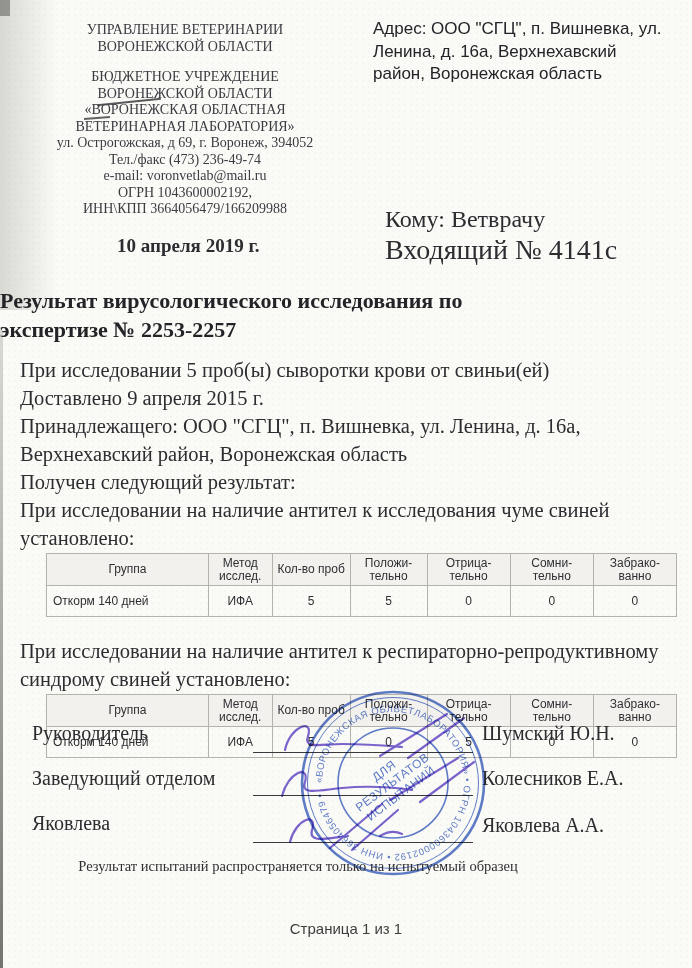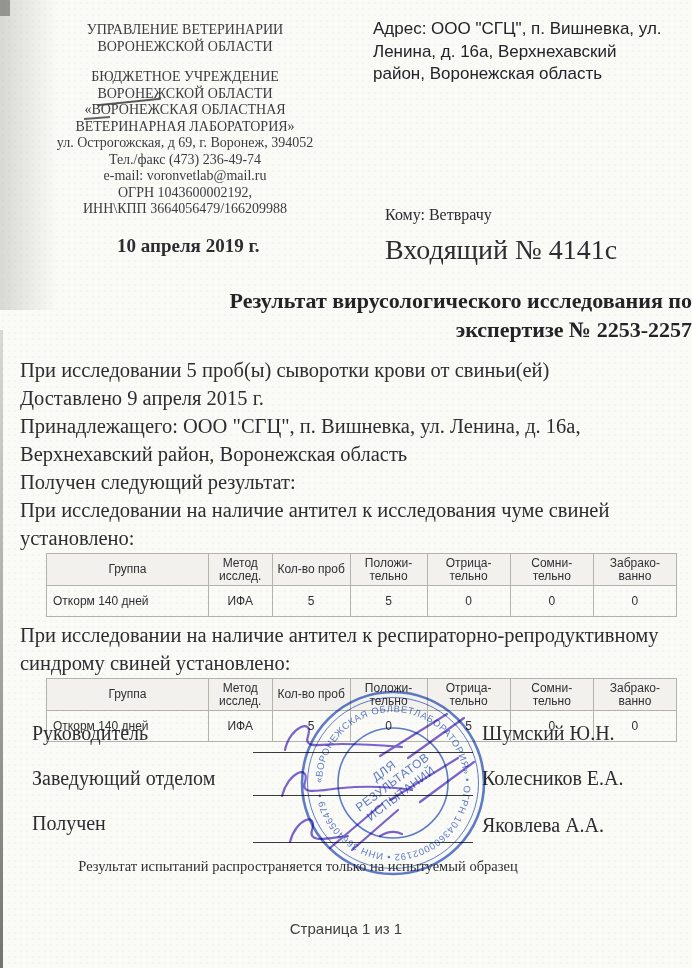--- a/index.html
+++ b/index.html
@@ -28,33 +28,33 @@
   
   .letterhead{position:absolute;left:30px;top:22px;width:310px;text-align:center;
     font-size:14px;line-height:16.5px;color:#3b3b42;}
   .letterhead .lh-line{white-space:nowrap;}
   .letterhead .lh-gap{margin-top:14px;}
 
   
   .address{position:absolute;left:373px;top:18px;width:300px;
     font-family:"Liberation Sans","DejaVu Sans",sans-serif;
     font-size:17px;line-height:1.33;color:#232329;}
-  .kome{position:absolute;left:385px;top:206px;font-size:16px;}
+  .kome{position:absolute;left:385px;top:206px;font-size:24px;}
   .incoming{position:absolute;left:385px;top:234px;font-size:28px;}
   .doc-date{position:absolute;left:117px;top:235px;font-size:19px;font-weight:bold;}
 
-  .doc-title{position:absolute;left:0;top:287px;width:692px;text-align:right;
+  .doc-title{position:absolute;left:0;top:287px;width:692px;text-align:left;
     font-size:22px;font-weight:bold;line-height:1.3;white-space:pre-line;color:#232328;}
 
   
   .body-col{position:absolute;left:20px;top:356px;width:644px;font-size:20.5px;line-height:28px;}
   .body-col p{margin:0;}
 
   
-  table.res{border-collapse:collapse;table-layout:fixed;width:631px;margin:1px 0 4px 26px;
+  table.res{border-collapse:collapse;table-layout:fixed;width:631px;margin:1px 0 20px 26px;
     font-family:"Liberation Sans","DejaVu Sans",sans-serif;font-size:12px;color:#2f2f34;}
   table.res th,table.res td{border:1px solid #b3b2ac;text-align:center;padding:1px 2px;}
   table.res th{font-weight:400;white-space:pre-line;line-height:13px;height:29px;
     background:#f2f1ed;vertical-align:middle;}
   table.res td{height:20px;vertical-align:middle;}
   table.res td.left{text-align:left;padding-left:6px;}
 
   
   .sig-row-label{position:absolute;left:32px;font-size:20px;}
   .sig-row-name{position:absolute;left:482px;font-size:20px;}
@@ -191,21 +191,21 @@
   </div>
 
   <div class="sig-row-label" style="top:722px">Руководитель</div>
   <div class="sig-line" style="top:752px"></div>
   <div class="sig-row-name" style="top:722px">Шумский Ю.Н.</div>
 
   <div class="sig-row-label" style="top:767px">Заведующий отделом</div>
   <div class="sig-line" style="top:795px"></div>
   <div class="sig-row-name" style="top:767px">Колесников Е.А.</div>
 
-  <div class="sig-row-label" style="top:812px">Получен</div>
+  <div class="sig-row-label" style="top:812px">Яковлева</div>
   <div class="sig-line" style="top:842px"></div>
   <div class="sig-row-name" style="top:814px">Яковлева А.А.</div>
 
   <svg class="stamp" viewBox="0 0 194 194">
     <defs>
       <path id="ringPath" d="M 97,97 m -71,0 a 71,71 0 1,1 142,0 a 71,71 0 1,1 -142,0"></path>
     </defs>
     <g fill="none" stroke="#4a6cc8">
       <circle cx="97" cy="97" r="91" stroke-width="2.6"></circle>
       <circle cx="97" cy="97" r="85.5" stroke-width="1"></circle>

